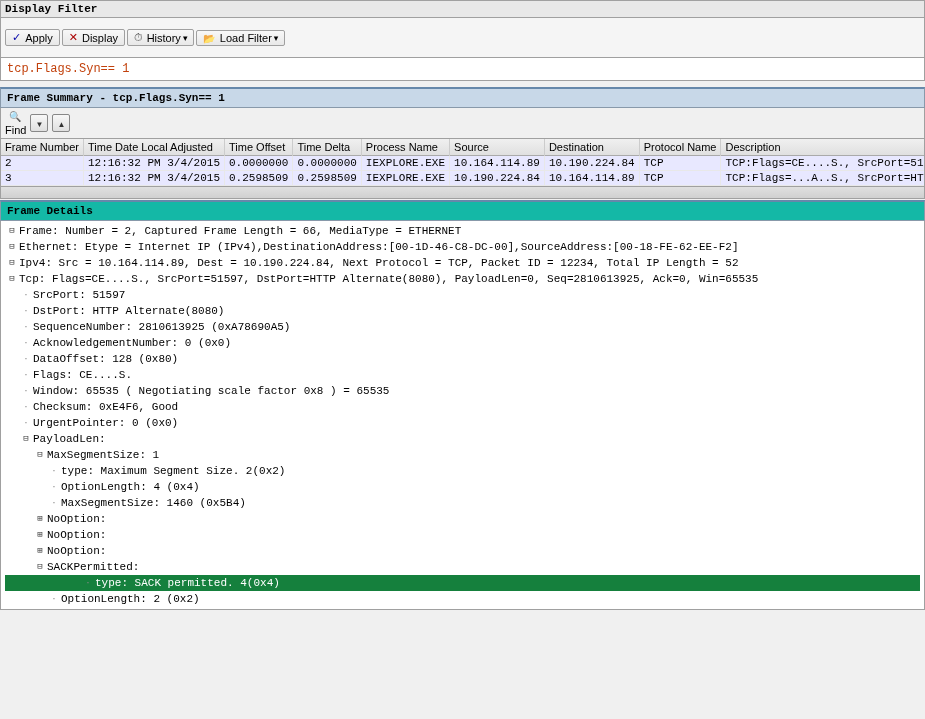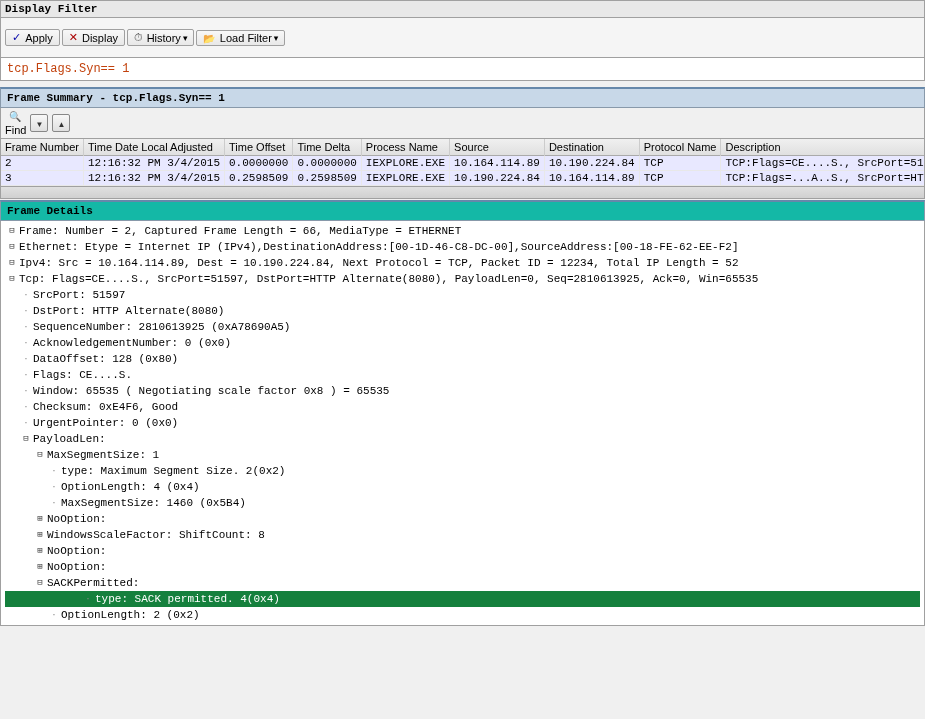--- a/index.html
+++ b/index.html
@@ -397,34 +397,29 @@
         <span class="tree-text">MaxSegmentSize: 1460 (0x5B4)</span>
       </div>
       <div class="tree-line">
         <span class="tree-indent" style="width: 28px;"></span>
         <span class="tree-expander collapsed"></span>
         <span class="tree-text">NoOption:</span>
       </div>
       <div class="tree-line">
         <span class="tree-indent" style="width: 28px;"></span>
         <span class="tree-expander collapsed"></span>
-        <span class="tree-text">WindowsScaleFactor: ShiftCount: 8</span>
+        <span class="tree-text">NoOption:</span>
       </div>
       <div class="tree-line">
         <span class="tree-indent" style="width: 28px;"></span>
         <span class="tree-expander collapsed"></span>
         <span class="tree-text">NoOption:</span>
       </div>
       <div class="tree-line">
         <span class="tree-indent" style="width: 28px;"></span>
-        <span class="tree-expander collapsed"></span>
-        <span class="tree-text">NoOption:</span>
-      </div>
-      <div class="tree-line">
-        <span class="tree-indent" style="width: 28px;"></span>
         <span class="tree-expander expanded"></span>
         <span class="tree-text">SACKPermitted:</span>
       </div>
       <div class="tree-line highlighted">
         <span class="tree-indent" style="width: 42px;"></span>
         <span class="tree-expander leaf"></span>
         <span class="tree-text">type: SACK permitted. 4(0x4)</span>
       </div>
       <div class="tree-line">
         <span class="tree-indent" style="width: 42px;"></span>

